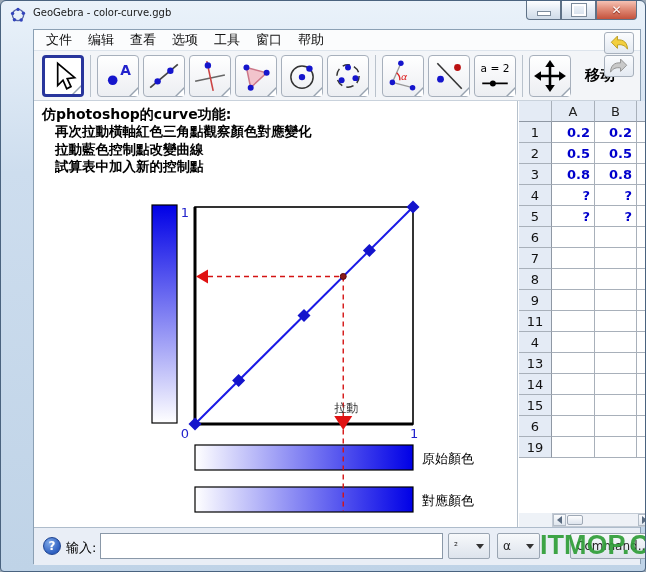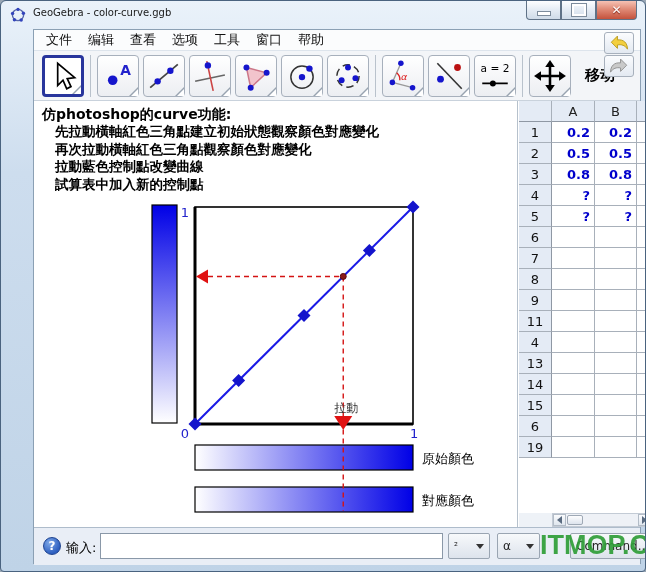--- a/index.html
+++ b/index.html
@@ -236,21 +236,20 @@
           <path d="M26,12 L18,4 L18,9 C10,8 5,13 5,21 C8,16 13,14.5 18,15.5 L18,20 Z" fill="#c9c9c9" stroke="#8f8f8f" stroke-width="1.2"></path>
         </svg>
       </div>
     </div>
 
     <div id="main">
 
       <div id="graphics">
         <div id="instructions">
           <div id="instr-title">仿photoshop的curve功能:</div>
-        <div class="instr-line">先拉動橫軸紅色三角點建立初始狀態觀察顏色對應變化</div>
             <div class="instr-line">再次拉動橫軸紅色三角點觀察顏色對應變化</div>
             <div class="instr-line">拉動藍色控制點改變曲線</div>
             <div class="instr-line">試算表中加入新的控制點</div>
           </div>
         <svg id="gfx-svg" viewBox="0 0 484 426">
           <defs>
             <linearGradient id="gv" x1="0" y1="0" x2="0" y2="1">
               <stop offset="0" stop-color="#0000e6"></stop>
                 <stop offset="1" stop-color="#ffffff"></stop>
             </linearGradient>

